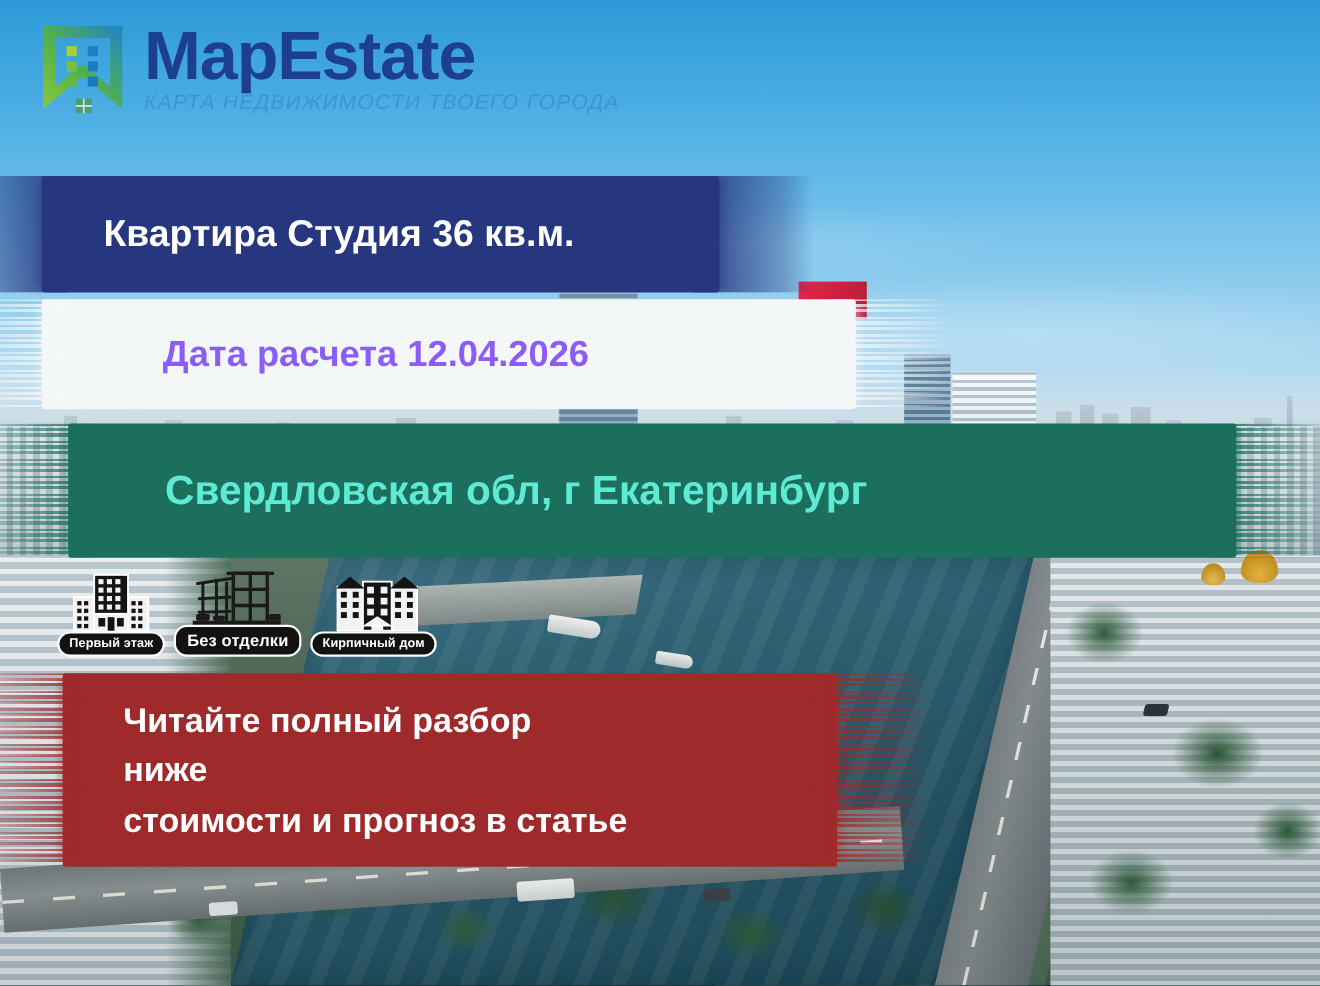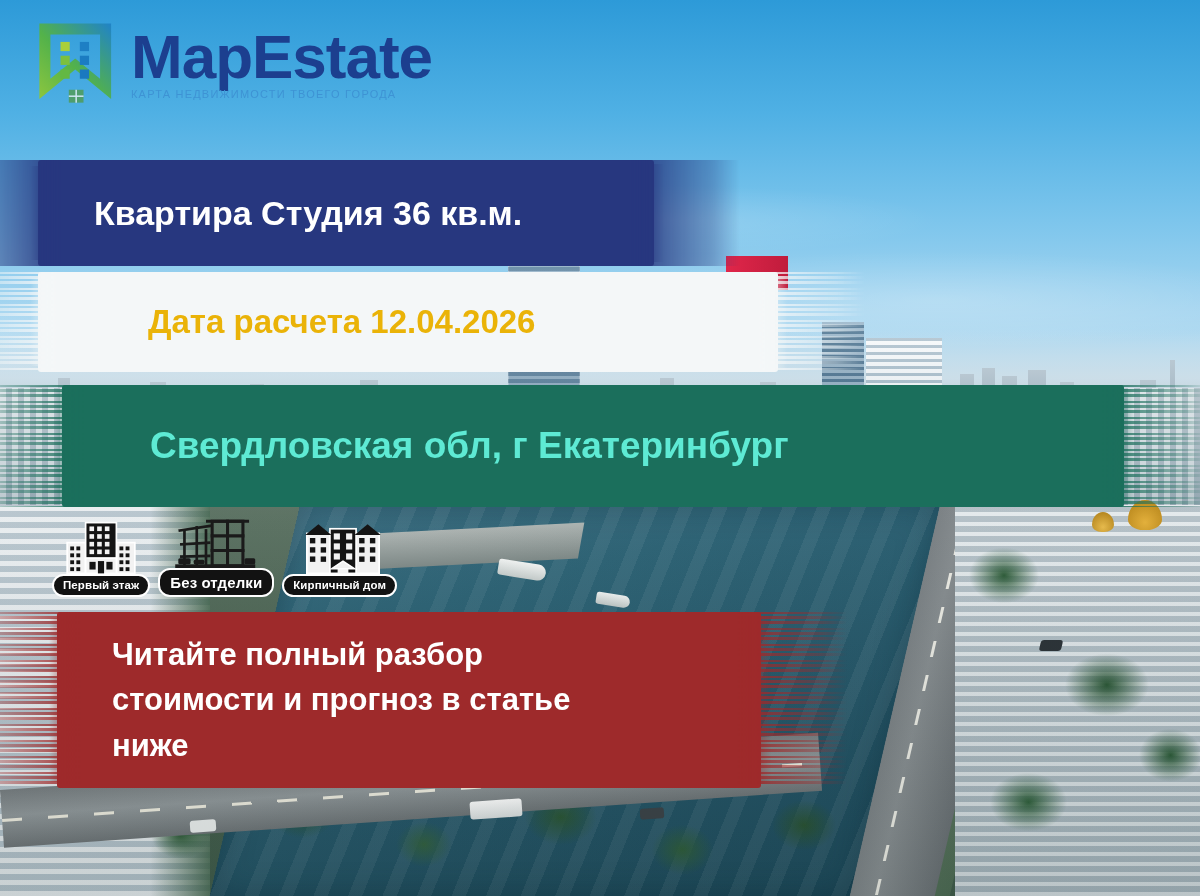--- a/index.html
+++ b/index.html
@@ -190,22 +190,22 @@
 
   
   .logo{ position:absolute; left:32px; top:18px; display:flex; align-items:center; gap:7px; }
   .logo-mark{ width:92px; height:92px; }
   .logo-text{ display:flex; flex-direction:column; }
   .logo-name{
     font-size:62px; font-weight:700; line-height:.95;
     color:#1c3f8f; letter-spacing:-1px;
   }
   .logo-tagline{
-    font-size:11px; font-weight:400; letter-spacing:1.2px;
-    color:#3e93d4; margin-top:1px; white-space:nowrap;
+    font-size:19px; font-weight:400; letter-spacing:1.2px;
+    color:#3e93d4; margin-top:1px; white-space:nowrap;font-style:italic;
   }
 
   
   .banner{ position:absolute; display:flex; align-items:center; }
 
   
   .streaks{
     position:absolute; top:0; bottom:0; width:110px;
     background:repeating-linear-gradient(180deg,
       currentColor 0 2px, transparent 2px 4px,
@@ -242,21 +242,21 @@
   #banner-title .slab{ background:#27377f; }
   #banner-title .banner-text{
     margin-left:56px; color:#ffffff; font-size:34px; font-weight:700; white-space:nowrap;
   }
 
   
   #banner-date{ left:38px; top:272px; width:740px; height:100px; }
   #banner-date .slab{ background:#f4f7f8; }
   #banner-date .streaks{ color:#f4f7f8; }
   #banner-date .banner-text{
-    margin-left:110px; color:#eab308; font-size:33px; font-weight:700; white-space:nowrap;
+    margin-left:110px; color:#8b5cf6; font-size:33px; font-weight:700; white-space:nowrap;
   }
 
   
   #banner-address{ left:62px; top:385px; width:1062px; height:122px; }
   #banner-address .slab{ background:#1b6f5c; }
   #banner-address .streaks{ color:#1b6f5c; }
   #banner-address .banner-text{
     margin-left:88px; color:#5eead4; font-size:37px; font-weight:700; line-height:1.38;
   }
 
@@ -521,18 +521,18 @@
     </div>
 
   </div>
 
   <div class="banner" id="banner-cta">
     <div class="slab"></div>
     <div class="streaks left"></div>
     <div class="streaks right"></div>
     <div class="banner-text">
       <div>Читайте полный разбор</div>
+      <div>ниже</div>
       <div>стоимости и прогноз в статье</div>
-      <div>ниже</div>
     </div>
   </div>
 
 </div>
 
 </body></html>

